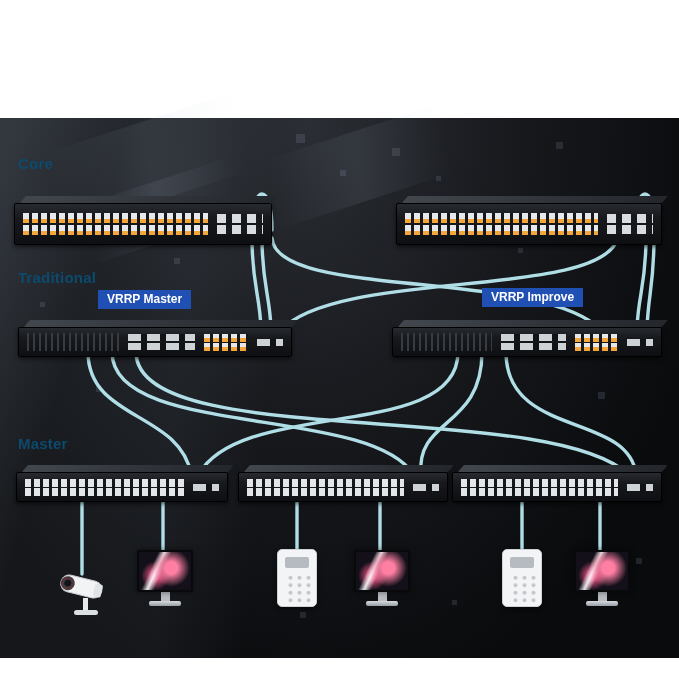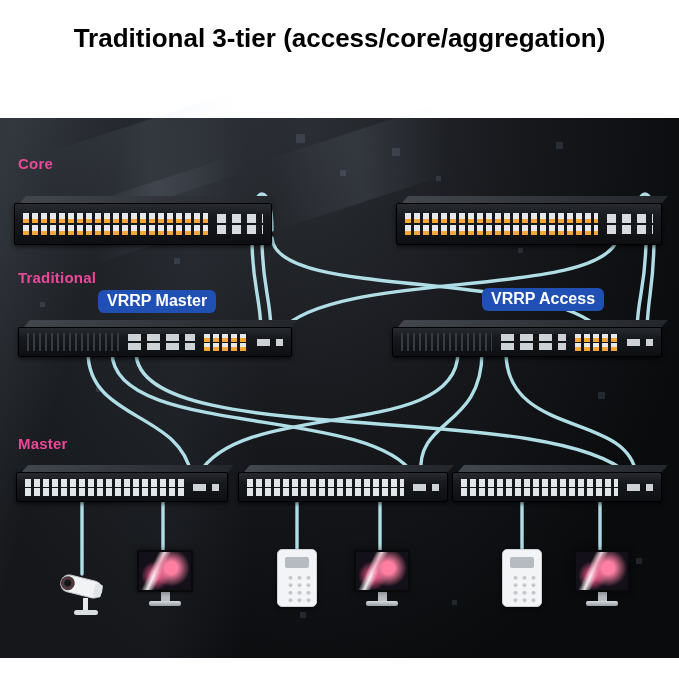--- a/index.html
+++ b/index.html
@@ -13,23 +13,23 @@
 
   
   .dark-panel{position:absolute;left:0;top:118px;width:679px;height:540px;
     background:
       linear-gradient(105deg, rgba(170,185,205,0.16) 2%, rgba(170,185,205,0) 16%),
       linear-gradient(95deg, rgba(150,165,185,0.08) 28%, rgba(150,165,185,0) 40%),
       radial-gradient(ellipse at 45% 0%, #2b2e34 0%, #16181c 42%, #0a0b0d 78%);}
   .streak{position:absolute;background:linear-gradient(100deg, transparent 12%, rgba(175,190,210,0.10) 46%, transparent 80%);transform:rotate(-18deg);}
   .spark{position:absolute;background:rgba(155,175,205,0.16);}
 
-  .tier-label{position:absolute;color:#ec4899;font-size:15px;font-weight:700;letter-spacing:.2px;}
-  .vrrp-badge{position:absolute;background:#2050b4;color:#fff;font-size:16px;font-weight:700;
-              padding:2px 9px 3px;border-radius:6px;}
+  .tier-label{position:absolute;color:#0c4a6e;font-size:15px;font-weight:700;letter-spacing:.2px;}
+  .vrrp-badge{position:absolute;background:#2050b4;color:#fff;font-size:12px;font-weight:700;
+              padding:2px 9px 3px;border-radius:0;}
 
   
   .switch{position:absolute;}
   .sw-top{height:7px;margin-left:6px;background:linear-gradient(90deg,#42474e,#23262b);
           transform:skewX(-40deg);transform-origin:left bottom;border-radius:1px;}
   .sw-front{border:1px solid #000;border-radius:2px;display:flex;align-items:center;
             gap:9px;padding:0 8px;box-sizing:border-box;
             background:linear-gradient(180deg,#272a30 0%,#17191d 35%,#0d0f12 100%);
             box-shadow:0 2px 4px rgba(0,0,0,0.6);}
   .core-front{height:42px;}
@@ -77,21 +77,20 @@
   .kp-keys{margin:0 auto;width:27px;height:30px;
     background-image:radial-gradient(#c2c6cb 1.8px, transparent 2.3px);
     background-size:9px 7.5px;background-position:2px 1px;}
 </style>
 </head>
 <body>
 
 <div class="page">
 
   <div class="header">
-    <h1 class="title">Traditional 3-tier (access/core/aggregation)</h1>
   </div>
 
   <div class="dark-panel">
     <div class="streak" style="left:20px;top:0;width:280px;height:80px;"></div>
     <div class="streak" style="left:240px;top:10px;width:260px;height:70px;"></div>
     <div class="streak" style="left:60px;top:60px;width:220px;height:60px;"></div>
     <div class="spark" style="left:296px;top:16px;width:9px;height:9px;"></div>
     <div class="spark" style="left:340px;top:52px;width:6px;height:6px;"></div>
     <div class="spark" style="left:392px;top:30px;width:8px;height:8px;"></div>
     <div class="spark" style="left:436px;top:58px;width:5px;height:5px;"></div>
@@ -135,21 +134,21 @@
       <path d="M522 502 L522 556"></path>
       <path d="M600 502 L600 556"></path>
     </g>
   </svg>
 
   <span class="tier-label" style="left:18px;top:155px;">Core</span>
   <span class="tier-label" style="left:18px;top:269px;">Traditional</span>
   <span class="tier-label" style="left:18px;top:435px;">Master</span>
 
   <span class="vrrp-badge" style="left:98px;top:290px;">VRRP Master</span>
-  <span class="vrrp-badge" style="left:482px;top:288px;">VRRP Access</span>
+  <span class="vrrp-badge" style="left:482px;top:288px;">VRRP Improve</span>
 
   <div class="switch" style="left:14px;top:196px;width:258px;">
     <div class="sw-top"></div>
     <div class="sw-front core-front">
       <div class="port-block">
         <div class="port-row orange"></div>
         <div class="port-row orange"></div>
       </div>
       <div class="uplink-block">
         <div class="port-row small"></div>

